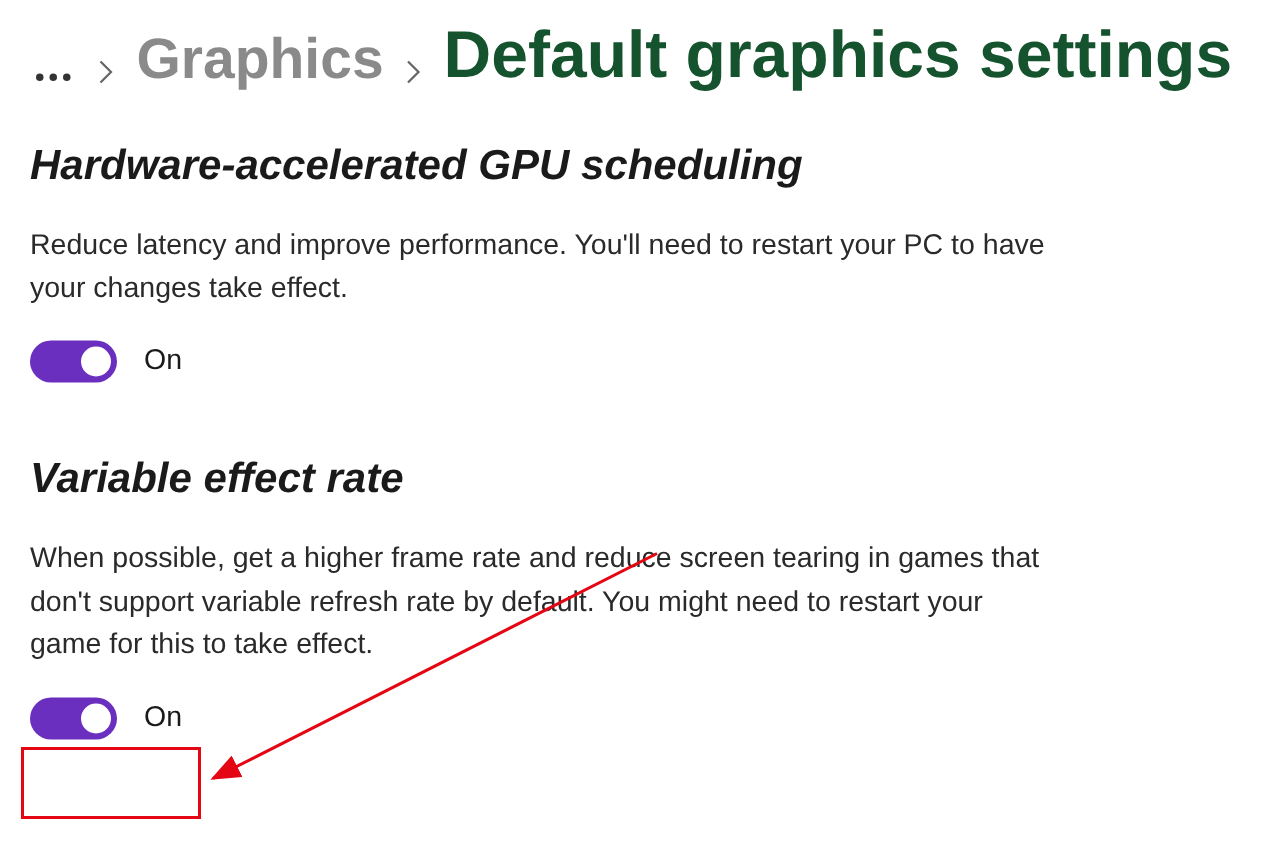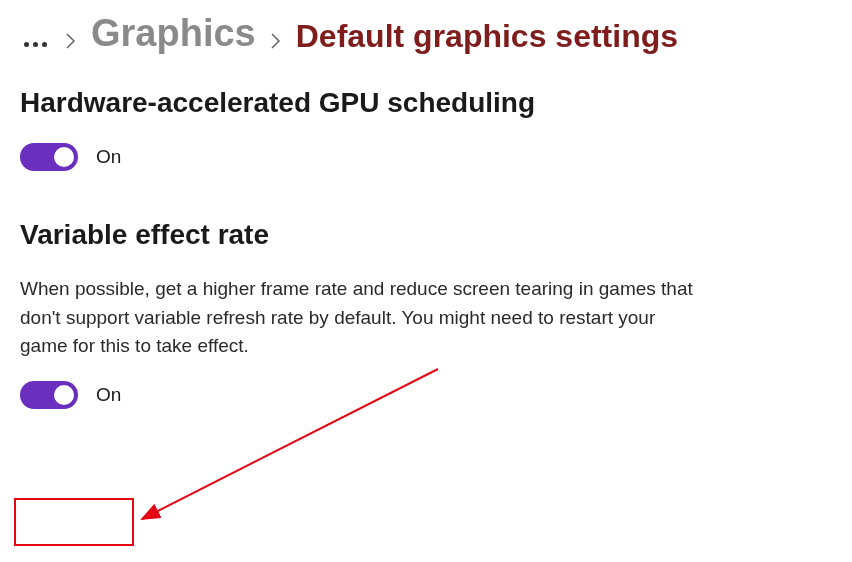--- a/index.html
+++ b/index.html
@@ -38,35 +38,36 @@
       color: #555;
       font-size: 18px;
     }
     .crumb-prev {
       font-size: 38px;
       font-weight: 600;
       color: #8a8a8a;
       cursor: pointer;
     }
     .crumb-current {
-      font-size: 32px;
+      font-size: 44px;
       font-weight: 600;
-      color: #7f1d1d;
+      color: #14532d;
     }
     .content {
       padding: 32px 20px 0 20px;
     }
     .section {
       margin-bottom: 48px;
     }
     .section-title {
       font-size: 28px;
       font-weight: 600;
       color: #1a1a1a;
       margin-bottom: 24px;
+      font-style: italic;
     }
     .section-desc {
       font-size: 19px;
       color: #2a2a2a;
       line-height: 1.5;
       max-width: 680px;
       margin-bottom: 20px;
     }
     .toggle-row {
       display: flex;
@@ -128,20 +129,21 @@
     <svg width="12" height="18" viewBox="0 0 12 18">
         <path d="M2 2 L9 9 L2 16" stroke="#666" stroke-width="1.5" fill="none"></path>
       </svg>
   </span>
   <span class="crumb-current">Default graphics settings</span>
 </div>
 
 <div class="content">
   <div class="section">
     <h2 class="section-title">Hardware-accelerated GPU scheduling</h2>
+    <p class="section-desc">Reduce latency and improve performance. You'll need to restart your PC to have your changes take effect.</p>
     <div class="toggle-row">
       <div class="toggle on">
         <div class="thumb"></div>
       </div>
       <span class="toggle-label">On</span>
     </div>
   </div>
 
   <div class="section">
     <h2 class="section-title">Variable effect rate</h2>

